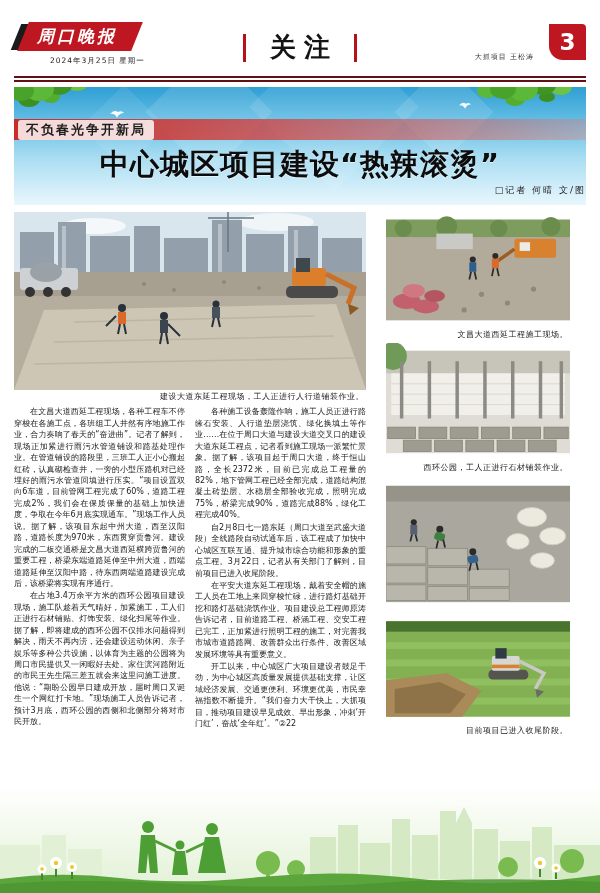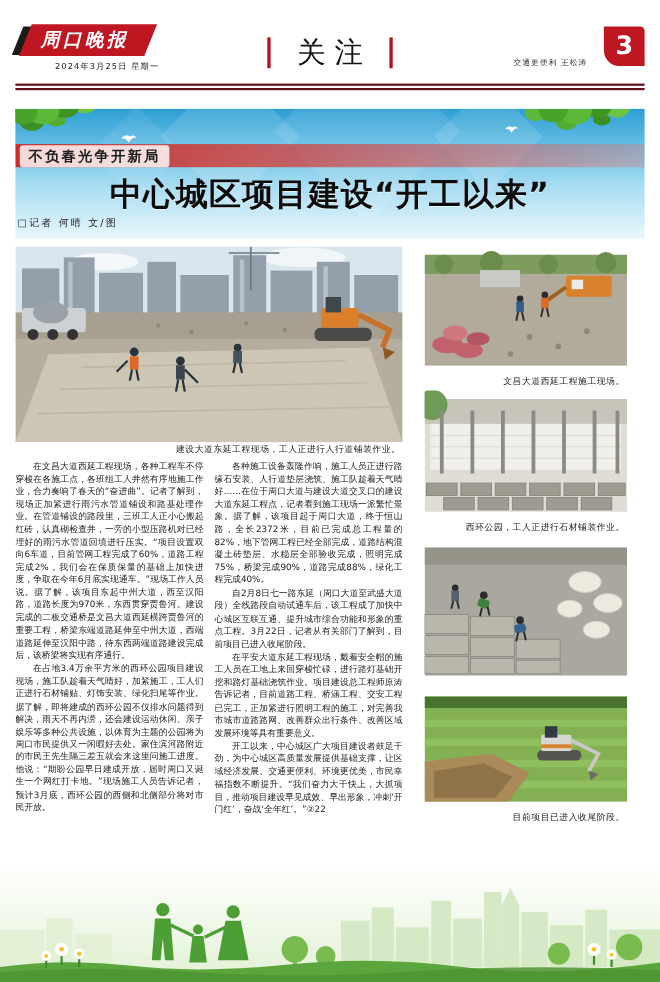--- a/index.html
+++ b/index.html
@@ -9,44 +9,44 @@
 
   
   .header { position:relative; padding:22px 14px 0 14px; height:76px; }
   .masthead { position:absolute; left:16px; top:22px; display:flex; align-items:center; }
   .mast-slash { width:9px; height:26px; background:#1b1b1b; transform:skewX(-22deg); margin-right:-2px; }
   .mast-flag { background:#bf1722; transform:skewX(-22deg); padding:3px 20px 3px 14px; }
   .mast-flag span { display:inline-block; transform:skewX(22deg); color:#fff; font-family:"DejaVu Serif", serif; font-style:italic; font-weight:bold; font-size:17px; letter-spacing:3px; white-space:nowrap; }
   .mast-date { position:absolute; left:18px; top:56px; font-size:7.5px; color:#222; letter-spacing:1px;margin-left:32px; }
   .section-wrap { position:absolute; left:0; right:0; top:30px; display:flex; justify-content:center; align-items:center; gap:16px; }
   .section-bar { width:3px; height:28px; background:#b5121b; }
-  .section-title { font-size:26px; font-weight:normal; color:#141414; letter-spacing:8px; text-indent:8px; }
+  .section-title { font-size:26px; font-weight:bold; color:#141414; letter-spacing:8px; text-indent:8px; }
   .editor { position:absolute; right:66px; top:52px; font-size:7px; color:#333; letter-spacing:1px; }
   .page-num { position:absolute; right:14px; top:24px; width:37px; height:36px; background:#bf1722; color:#fff; font-size:23px; font-weight:bold; display:flex; align-items:center; justify-content:center; border-bottom-left-radius:14px; border-top-right-radius:4px; }
   .head-rule { margin:0 14px; height:6px; border-top:2px solid #5f1115; border-bottom:2px solid #5f1115; }
 
   
-  .banner { position:relative; margin:17px 14px 0; height:118px; overflow:hidden;
+  .banner { position:relative; margin:5px 14px 0; height:118px; overflow:hidden;
     background:linear-gradient(180deg,#2f9fd4 0%, #62bde4 28%, #a9ddf2 60%, #e9f7fd 100%); }
   .diamond { position:absolute; background:rgba(255,255,255,0.12); transform:rotate(45deg); }
   .d1 { width:90px; height:90px; left:150px; top:-20px; }
   .d2 { width:120px; height:120px; left:260px; top:-40px; background:rgba(255,255,255,0.10); }
   .d3 { width:70px; height:70px; left:395px; top:-10px; }
   .d4 { width:60px; height:60px; left:80px; top:10px; background:rgba(255,255,255,0.08); }
   .foliage { position:absolute; width:26px; height:20px; border-radius:50%; }
   .fol-left { left:-6px; top:-6px; background:#49a32b;
     box-shadow:18px -2px 0 2px #5cb838, 38px -6px 0 0 #3f9424, 56px -8px 0 -2px #6cc344, 8px 8px 0 -2px #3c8f22, 30px 6px 0 -4px #54ad30, 74px -12px 0 -4px #49a32b; }
   .fol-right { right:70px; top:-8px; background:#49a32b;
     box-shadow:20px 0 0 2px #5cb838, 40px -4px 0 0 #3f9424, 58px -2px 0 -2px #6cc344, 12px 10px 0 -3px #54ad30, 44px 8px 0 -5px #3c8f22, -16px 2px 0 -3px #5cb838; }
   .dove { position:absolute; opacity:.95; }
   .red-band { position:absolute; left:0; right:0; top:32px; height:21px;
     background:linear-gradient(90deg, rgba(207,36,30,0.95) 0%, rgba(214,62,58,0.75) 45%, rgba(230,120,115,0.35) 100%); }
   .kicker { position:absolute; left:4px; top:33px; background:rgba(255,255,255,0.82); border-radius:3px; padding:1px 8px; font-size:13px; font-weight:bold; color:#1d1d1d; letter-spacing:2px; }
   .headline { position:absolute; left:0; right:0; top:58px; text-align:center; font-size:29px; font-weight:900; color:#0c0c0c; letter-spacing:1px; text-shadow:0 1px 0 rgba(255,255,255,0.6); white-space:nowrap; }
-  .byline { position:absolute; left:2px; right:0; top:97px; text-align:left; font-size:9px; color:#1d1d1d; letter-spacing:2px; }
+  .byline { position:absolute; left:2px; right:0; top:97px; text-align:right; font-size:9px; color:#1d1d1d; letter-spacing:2px; }
 
   
   .content { position:relative; margin:7px 14px 0; display:flex; gap:8px; }
   .left-main { width:352px; }
   figure { display:block; }
   .photo { display:block; width:100%; }
   figcaption { font-size:8px; color:#222; text-align:right; padding:2px 2px 0 0; line-height:1.3; letter-spacing:0.5px; }
   .article { margin-top:4px; height:384px; overflow:hidden; column-count:2; column-gap:10px;
     font-size:8px; line-height:1.43; color:#1a1a1a; text-align:justify; }
   .article p { text-indent:2em; margin-bottom:1px; }
@@ -69,41 +69,41 @@
       <div class="mast-flag">
         <span>周口晚报</span>
       </div>
     </div>
     <div class="mast-date">2024年3月25日 星期一</div>
     <div class="section-wrap">
       <div class="section-bar"></div>
       <div class="section-title">关注</div>
       <div class="section-bar"></div>
     </div>
-    <div class="editor">交通更便利 王松涛</div>
+    <div class="editor">大抓项目 王松涛</div>
     <div class="page-num">3</div>
   </div>
   <div class="head-rule"></div>
 
   <div class="banner">
     <div class="diamond d1"></div>
     <div class="diamond d2"></div>
     <div class="diamond d3"></div>
     <div class="diamond d4"></div>
     <div class="foliage fol-left"></div>
     <div class="foliage fol-right"></div>
     <svg class="dove" style="left:96px;top:22px" width="14" height="9" viewBox="0 0 14 9">
         <path d="M0,5 Q4,0 8,3 Q12,1 14,4 Q9,4 7,9 Q5,4 0,5 Z" fill="#ffffff"></path>
       </svg>
     <svg class="dove" style="left:445px;top:14px" width="12" height="8" viewBox="0 0 14 9">
         <path d="M0,5 Q4,0 8,3 Q12,1 14,4 Q9,4 7,9 Q5,4 0,5 Z" fill="#ffffff"></path>
       </svg>
     <div class="red-band"></div>
     <div class="kicker">不负春光争开新局</div>
-    <div class="headline">中心城区项目建设“开工以来”</div>
+    <div class="headline">中心城区项目建设“热辣滚烫”</div>
     <div class="byline">□记者 何晴 文/图</div>
   </div>
 
   <div class="content">
 
     <div class="left-main">
       <figure>
         <svg class="photo" width="352" height="178" viewBox="0 0 352 178">
           <rect width="352" height="62" fill="#d9e6ee"></rect>
           <ellipse cx="80" cy="14" rx="32" ry="8" fill="#ffffff" opacity=".7"></ellipse>
@@ -166,21 +166,21 @@
                 <path d="M200,106 L198,115 M204,106 L206,115" stroke="#29313a" stroke-width="2" fill="none"></path>
               </g>
           </g>
         </svg>
         <figcaption>建设大道东延工程现场，工人正进行人行道铺装作业。</figcaption>
       </figure>
 
       <div class="article">
           <p>在文昌大道西延工程现场，各种工程车不停穿梭在各施工点，各班组工人井然有序地施工作业，合力奏响了春天的“奋进曲”。记者了解到，现场正加紧进行雨污水管道铺设和路基处理作业。在管道铺设的路段里，三班工人正小心搬起红砖，认真砌检查井，一旁的小型压路机对已经埋好的雨污水管道回填进行压实。“项目设置双向6车道，目前管网工程完成了60%，道路工程完成2%，我们会在保质保量的基础上加快进度，争取在今年6月底实现通车。”现场工作人员说。据了解，该项目东起中州大道，西至汉阳路，道路长度为970米，东西贯穿贾鲁河。建设完成的二板交通桥是文昌大道西延横跨贾鲁河的重要工程，桥梁东端道路延伸至中州大道，西端道路延伸至汉阳中路，待东西两端道路建设完成后，该桥梁将实现有序通行。</p>
           <p>在占地3.4万余平方米的西环公园项目建设现场，施工队趁着天气晴好，加紧施工，工人们正进行石材铺贴、灯饰安装、绿化扫尾等作业。据了解，即将建成的西环公园不仅排水问题得到解决，雨天不再内涝，还会建设运动休闲、亲子娱乐等多种公共设施，以体育为主题的公园将为周口市民提供又一闲暇好去处。家住滨河路附近的市民王先生隔三差五就会来这里问施工进度。他说：“期盼公园早日建成开放，届时周口又诞生一个网红打卡地。”现场施工人员告诉记者，预计3月底，西环公园的西侧和北侧部分将对市民开放。</p>
-          <p>各种施工设备轰隆作响，施工人员正进行路缘石安装、人行道垫层浇筑、施工队趁着天气晴好……在位于周口大道与建设大道交叉口的建设大道东延工程点，记者看到施工现场一派繁忙景象。据了解，该项目起于周口大道，终于恒山路，全长2372米，目前已完成总工程量的82%，地下管网工程已经全部完成，道路结构混凝土砖垫层、水稳层全部验收完成，照明完成75%，桥梁完成90%，道路完成88%，绿化工程完成40%。</p>
+          <p>各种施工设备轰隆作响，施工人员正进行路缘石安装、人行道垫层浇筑、绿化换填土等作业……在位于周口大道与建设大道交叉口的建设大道东延工程点，记者看到施工现场一派繁忙景象。据了解，该项目起于周口大道，终于恒山路，全长2372米，目前已完成总工程量的82%，地下管网工程已经全部完成，道路结构混凝土砖垫层、水稳层全部验收完成，照明完成75%，桥梁完成90%，道路完成88%，绿化工程完成40%。</p>
           <p>自2月8日七一路东延（周口大道至武盛大道段）全线路段自动试通车后，该工程成了加快中心城区互联互通、提升城市综合功能和形象的重点工程。3月22日，记者从有关部门了解到，目前项目已进入收尾阶段。</p>
           <p>在平安大道东延工程现场，戴着安全帽的施工人员在工地上来回穿梭忙碌，进行路灯基础开挖和路灯基础浇筑作业。项目建设总工程师原涛告诉记者，目前道路工程、桥涵工程、交安工程已完工，正加紧进行照明工程的施工，对完善我市城市道路路网、改善群众出行条件、改善区域发展环境等具有重要意义。</p>
           <p>开工以来，中心城区广大项目建设者鼓足干劲，为中心城区高质量发展提供基础支撑，让区域经济发展、交通更便利、环境更优美，市民幸福指数不断提升。“我们奋力大干快上，大抓项目，推动项目建设早见成效、早出形象，冲刺‘开门红’，奋战‘全年红’。”②22</p>
         </div>
     </div>
 
     <div class="right-col">
 
       <figure>
         <svg class="photo" width="212" height="116" viewBox="0 0 212 116">

